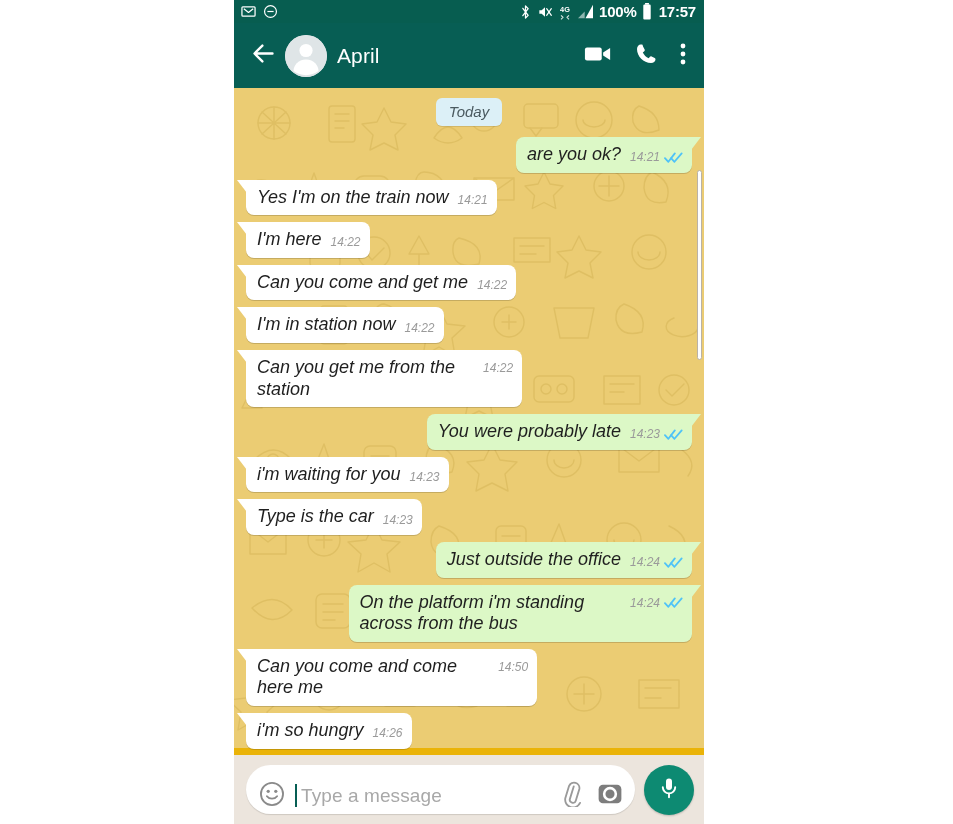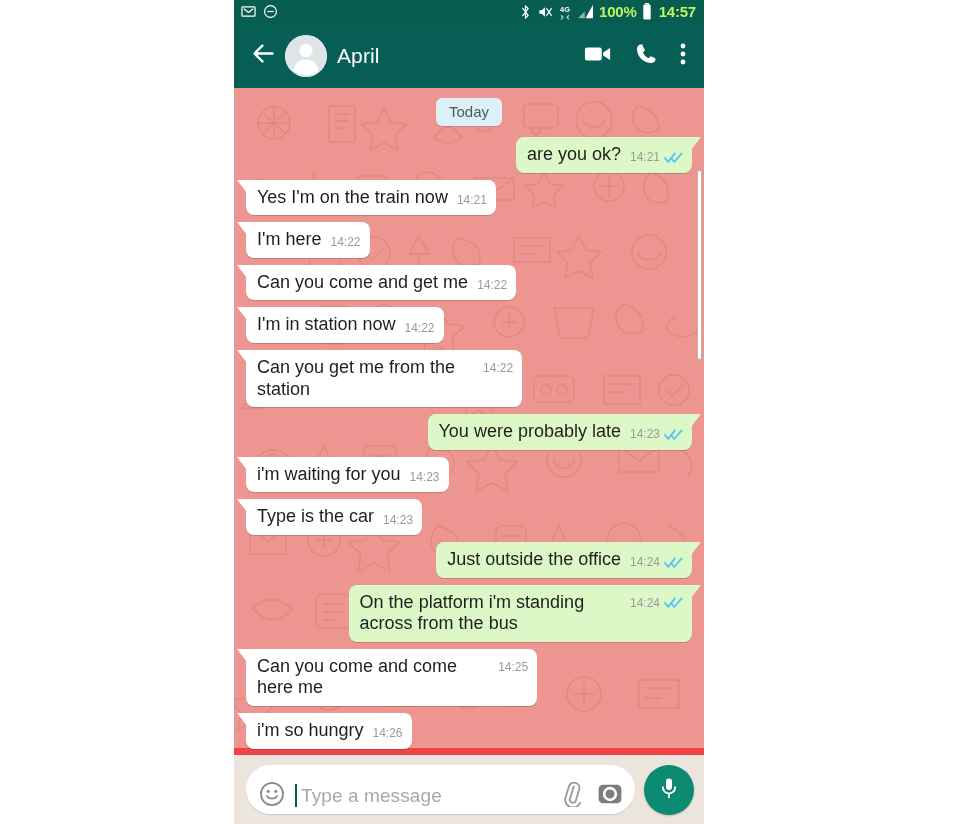--- a/index.html
+++ b/index.html
@@ -33,21 +33,21 @@
   }
 
   
   .status-bar {
     height: 23px;
     background: #075d50;
     display: flex;
     align-items: center;
     padding: 0 8px 0 7px;
     flex: 0 0 auto;
-    color: #bef264;
+    color: #ffffff;
     text-align: center;
   }
   .status-left { display: flex; align-items: center; gap: 7px; }
   .status-right {
     margin-left: auto;
     display: flex;
     align-items: center;
     gap: 5px;
   }
   .status-right .battery-pct {
@@ -117,21 +117,22 @@
     align-items: center;
     justify-content: center;
     cursor: pointer;
   }
 
   
   .conversation {
     flex: 1 1 auto;
     position: relative;
     overflow: hidden;
-    background-color: #ef4444;
+    background-color: #eab308;
+    font-style: italic;
   }
   .wallpaper {
     position: absolute;
     inset: 0;
     opacity: 0.5;
     pointer-events: none;
   }
   .msg-scroll {
     position: absolute;
     inset: 0;
@@ -337,21 +338,21 @@
             <polygon points="10,17 19,17 19,1" fill="#ffffff"></polygon>
           </svg>
         </span>
         <span class="battery-pct">100%</span>
         <span class="sicon">
           <svg width="10" height="17" viewBox="0 0 12 22">
             <rect x="3.5" y="0" width="5" height="2.2" fill="#ffffff"></rect>
             <rect x="1.2" y="2" width="9.6" height="19.5" rx="1.4" fill="#ffffff"></rect>
           </svg>
         </span>
-        <span class="clock">14:57</span>
+        <span class="clock">17:57</span>
       </div>
     </div>
 
     <div class="app-bar">
       <div class="back-btn">
         <span>
           <svg width="27" height="27" viewBox="0 0 24 24">
             <path d="M20 12 H4.5 M11 5 L4 12 L11 19" fill="none" stroke="#ffffff" stroke-width="2.1" stroke-linecap="round" stroke-linejoin="round"></path>
           </svg>
         </span>
@@ -634,21 +635,21 @@
                     <path d="M7.4 7.2 L11 11 L18.6 2.2" fill="none" stroke="#4fc3f7" stroke-width="1.9" stroke-linecap="round" stroke-linejoin="round"></path>
                   </svg>
                 </span>
               </span>
               <div class="line"><span class="txt">On the platform i'm standing across from the bus</span></div>
             </div>
           </div>
           <div class="row in">
             <div class="bubble in multiline">
               <span class="meta">
-                <span>14:25</span>
+                <span>14:50</span>
               </span>
               <div class="line"><span class="txt">Can you come and come here me</span></div>
             </div>
           </div>
           <div class="row in">
             <div class="bubble in">
               <div class="line">
                 <span class="txt">i'm so hungry</span>
                 <span class="meta">
                   <span>14:26</span>

